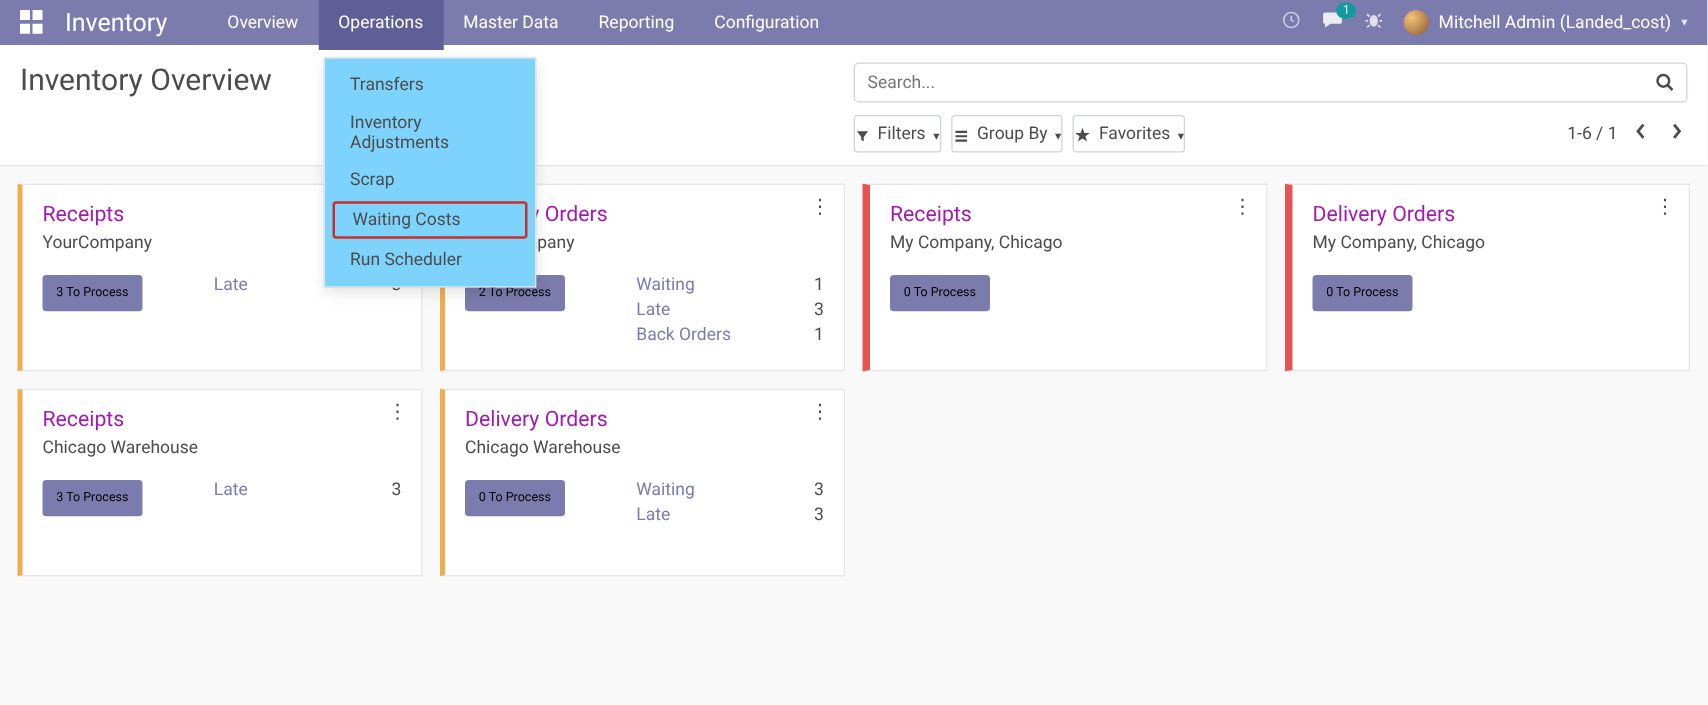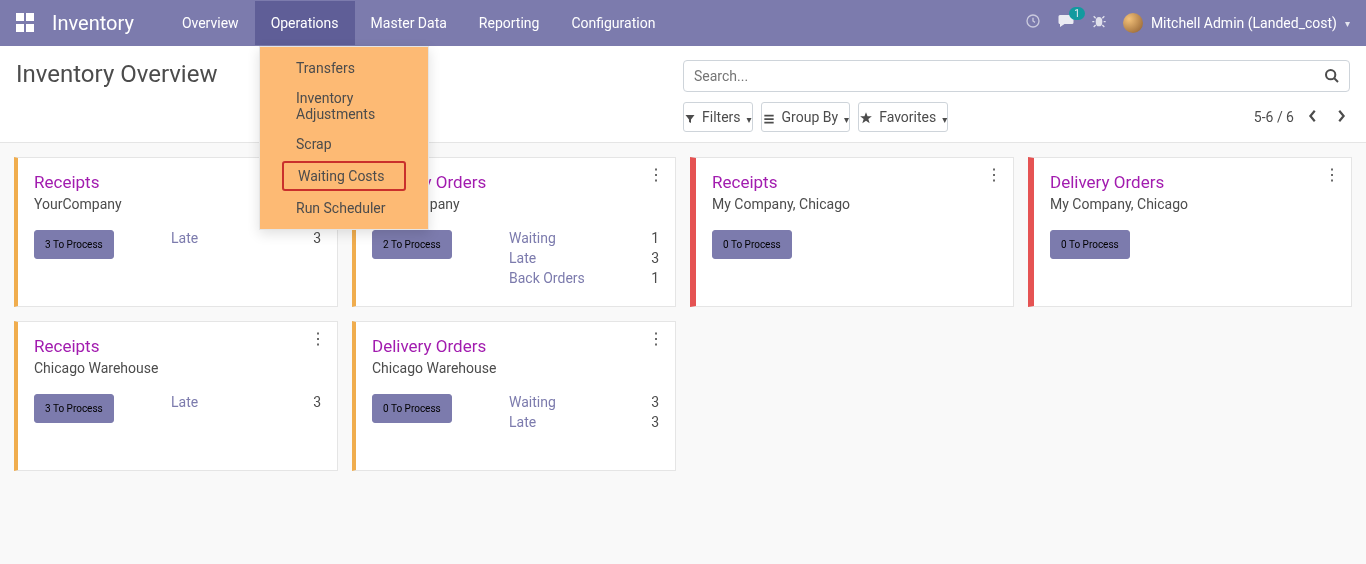--- a/index.html
+++ b/index.html
@@ -1,32 +1,32 @@
 <!DOCTYPE html>
 <html><head>
 <meta charset="utf-8">
 <style>
 * { box-sizing: border-box; margin: 0; padding: 0; font-family: -apple-system, BlinkMacSystemFont, "Segoe UI", Roboto, Helvetica, Arial, sans-serif; }
 body { background: #f9f9f9; width: 1366px; height: 564px; overflow: hidden; }
 
-.navbar { background: #7c7bad; height: 46px; display: flex; align-items: center; padding: 0 16px; color: #fff; }
+.navbar { background: #7c7bad; height: 36px; display: flex; align-items: center; padding: 0 16px; color: #fff; }
 .navbar .apps-icon { width: 20px; height: 20px; margin-right: 16px; display: flex; flex-wrap: wrap; gap: 2px; cursor: pointer; }
 .navbar .apps-icon span { width: 8px; height: 8px; background: #fff; }
 .brand { font-size: 20px; font-weight: 400; margin-right: 32px; }
 .nav-items { display: flex; text-align: right; }
 .nav-item { padding: 14px 16px; font-size: 14px; color: #fff; cursor: pointer; }
 .nav-item.active { background: #5f5e97; }
 .nav-right { margin-left: auto; display: flex; align-items: center; gap: 16px; }
 .nav-icon { color: #fff; opacity: 0.85; cursor: pointer; position: relative; }
 .badge { position: absolute; top: -6px; right: -10px; background: #00a09d; color: #fff; border-radius: 8px; font-size: 10px; padding: 1px 5px; }
 .user-menu { display: flex; align-items: center; gap: 8px; cursor: pointer; font-size: 14px; }
 .avatar { width: 20px; height: 20px; border-radius: 50%; background: radial-gradient(circle at 30% 30%, #f4c27a, #8b5a2b); }
 .caret { font-size: 10px; opacity: 0.8; }
 
-.dropdown { position: absolute; top: 46px; left: 259px; width: 170px; background: #fdba74; border: 1px solid #e5e5e5; box-shadow: 0 4px 12px rgba(0,0,0,0.12); padding: 6px 16px; z-index: 10; }
+.dropdown { position: absolute; top: 46px; left: 259px; width: 170px; background: #7dd3fc; border: 1px solid #e5e5e5; box-shadow: 0 4px 12px rgba(0,0,0,0.12); padding: 6px 0; z-index: 10; }
 .dropdown .dd-item { padding: 7px 20px; font-size: 14px; color: #4c4c4c; cursor: pointer; }
 .dropdown .dd-item.highlight { border: 2px solid #c9302c; border-radius: 3px; margin: 2px 6px; padding: 5px 14px; }
 
 .control-panel { background: #fff; border-bottom: 1px solid #e5e5e5; padding: 14px 16px 10px; display: flex; align-items: flex-start; }
 .cp-left { flex: 0 0 50%; }
 .page-title { font-size: 24px; color: #4c4c4c; font-weight: 400; }
 .cp-right { flex: 0 0 50%; display: flex; flex-direction: column; gap: 10px; }
 .search-box { position: relative; }
 .search-box input { width: 100%; height: 32px; padding: 6px 16px 6px 10px; font-size: 14px; border: 1px solid #ced4da; border-radius: 4px; }
 .search-box .search-icon { position: absolute; right: 10px; top: 8px; color: #4c4c4c; }
@@ -131,21 +131,21 @@
         <span style="font-size:10px">▾</span>
       </button>
       <button class="filter-btn">
         <svg width="14" height="14" viewBox="0 0 24 24" fill="#4c4c4c">
             <path d="M12 2l2.6 7.2H22l-6 4.6 2.3 7.2L12 16.8 5.7 21l2.3-7.2-6-4.6h7.4z"></path>
           </svg>
         <span>Favorites</span>
         <span style="font-size:10px">▾</span>
       </button>
       <div class="pager">
-        <span>5-6 / 6</span>
+        <span>1-6 / 1</span>
         <span class="arrow">
           <svg width="10" height="14" viewBox="0 0 10 16" fill="none" stroke="#4c4c4c" stroke-width="2.5">
               <path d="M7 2L2 8l5 6"></path>
             </svg>
         </span>
         <span class="arrow">
           <svg width="10" height="14" viewBox="0 0 10 16" fill="none" stroke="#4c4c4c" stroke-width="2.5">
               <path d="M3 2l5 6-5 6"></path>
             </svg>
         </span>

